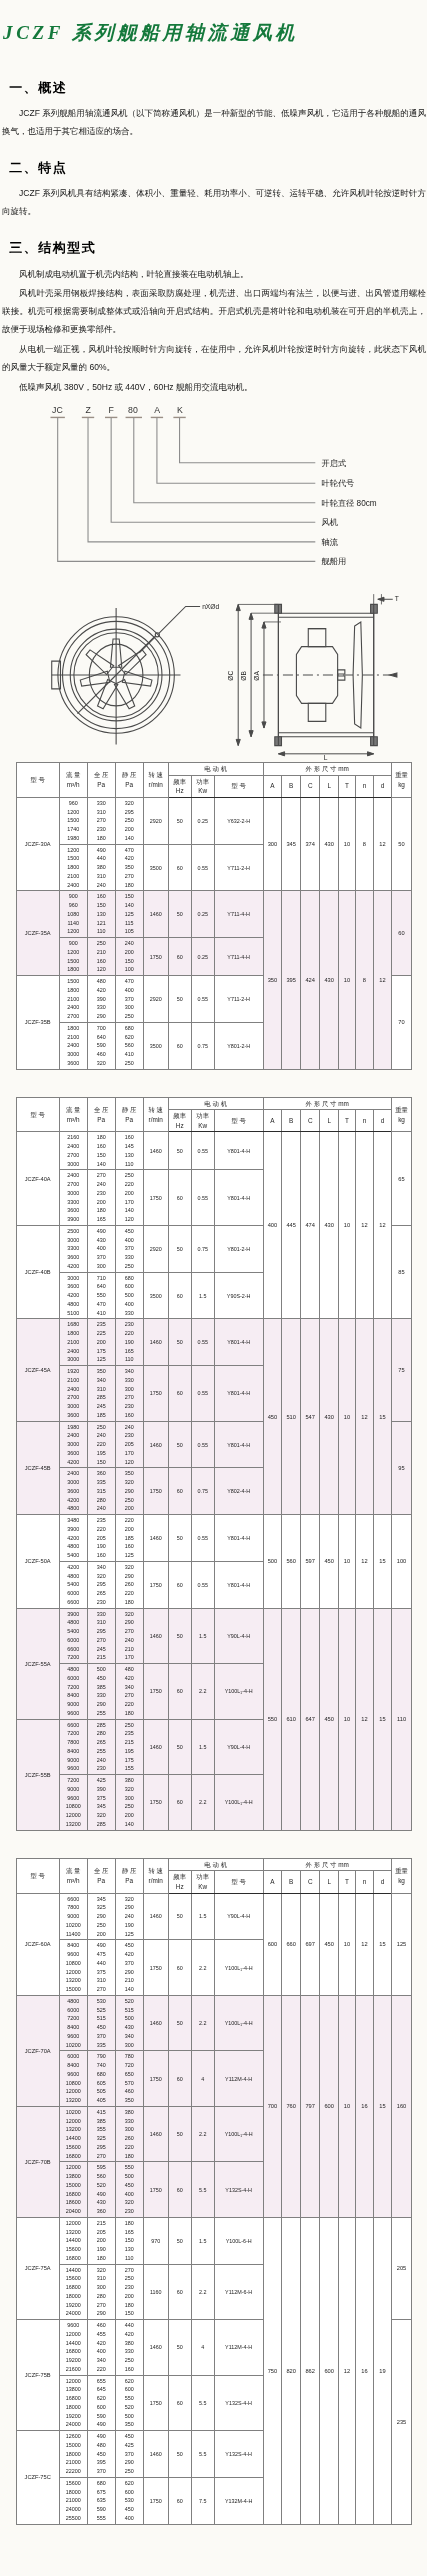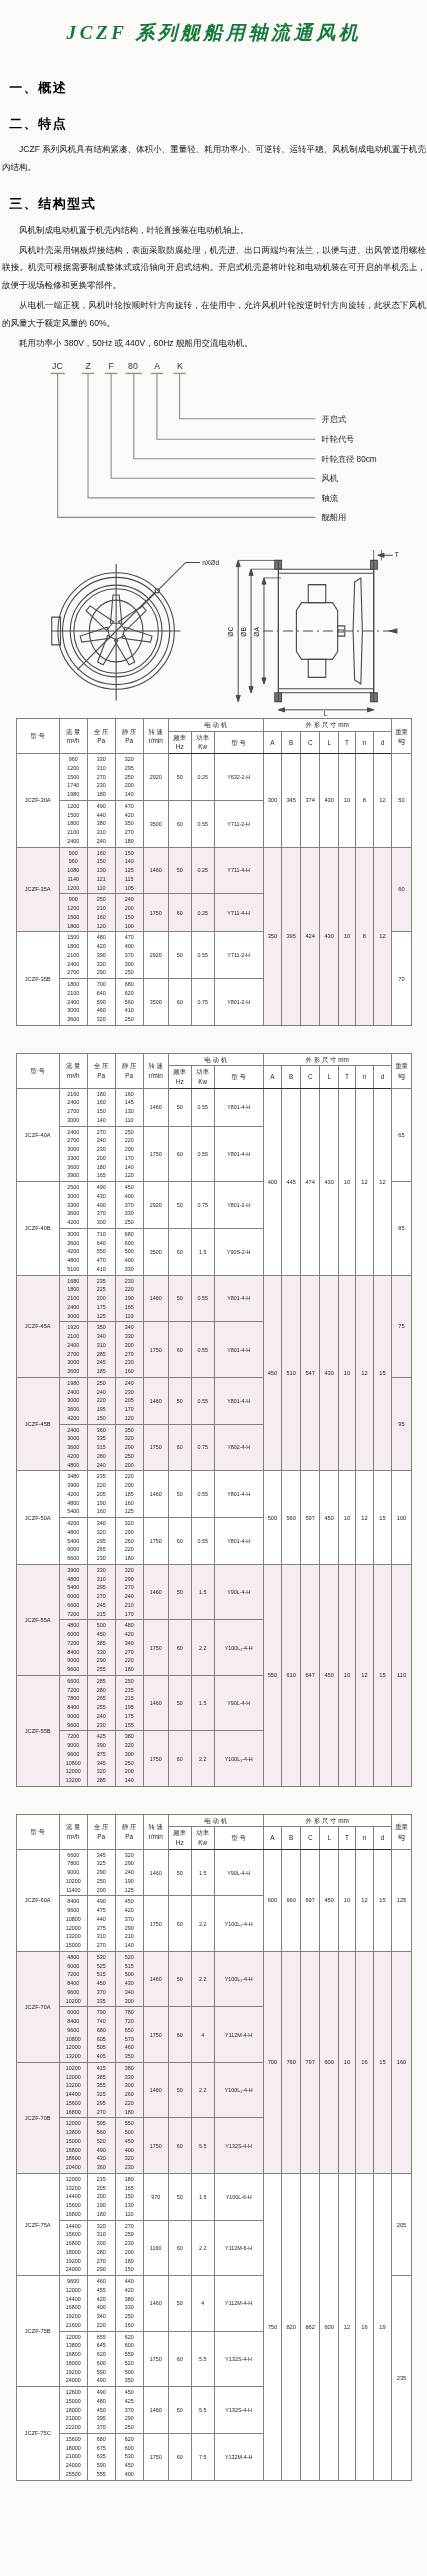--- a/index.html
+++ b/index.html
@@ -1,18 +1,18 @@
 <!DOCTYPE html>
 <html style="font-size:8.2px"><head>
 <meta charset="utf-8">
 <style>
   html,body{margin:0;padding:0;}
   body{width:428px;background:#fbfaf6;font-family:"Liberation Sans","DejaVu Sans",sans-serif;color:#161616;}
   .page{padding:7.2px 0 13.4px;}
-  h1.doc-title{text-align:center;font-family:"Liberation Serif","DejaVu Serif",serif;font-style:italic;font-weight:bold;color:#15793c;font-size:19px;letter-spacing:3.6px;margin:12.4px 3.1px 33px;}
+  h1.doc-title{text-align:left;font-family:"Liberation Serif","DejaVu Serif",serif;font-style:italic;font-weight:bold;color:#15793c;font-size:19px;letter-spacing:3.6px;margin:12.4px 3.1px 33px;}
   h2.sec{color:#000000;font-size:13px;margin:18.5px 9.3px 8.2px;letter-spacing:1.5px;font-weight:bold;}
   p.body{font-size:8.5px;line-height:2.1;margin:2.1px 2.1px;text-indent:2em;text-align:justify;font-weight:500;}
   .diagram-wrap{margin:5.2px 0 0;}
   svg text{font-family:"Liberation Sans","DejaVu Sans",sans-serif;}
   .code-letter{font-size:17px;fill:#333;}
   .code-label{font-size:16px;fill:#222;}
   .draw-label{font-size:13px;fill:#222;}
   .dim-label{font-size:13px;fill:#222;}
   line,polyline,circle,ellipse,rect,polygon,path{vector-effect:non-scaling-stroke;}
   table.spec{border-collapse:collapse;table-layout:fixed;width:393px;margin:0 auto 27px;background:#fff;border:1px solid #2b2b2b;}
@@ -26,29 +26,30 @@
   .spec td.dimcell,.spec td.wt{font-size:5.7px;background:#fff;}
 </style>
 </head>
 <body>
 
 <div class="page">
 
   <h1 class="doc-title">JCZF 系列舰船用轴流通风机</h1>
 
   <h2 class="sec">一、概述</h2>
+  <p class="body">JCZF 系列舰船用轴流通风机（以下简称通风机）是一种新型的节能、低噪声风机，它适用于各种舰船的通风换气，也适用于其它相适应的场合。</p>
 
   <h2 class="sec">二、特点</h2>
-  <p class="body">JCZF 系列风机具有结构紧凑、体积小、重量轻、耗用功率小、可逆转、运转平稳、风机制成电动机置于机壳内结构。</p>
+  <p class="body">JCZF 系列风机具有结构紧凑、体积小、重量轻、耗用功率小、可逆转、运转平稳、允许风机叶轮按逆时针方向旋转。</p>
 
   <h2 class="sec">三、结构型式</h2>
   <p class="body">风机制成电动机置于机壳内结构，叶轮直接装在电动机轴上。</p>
   <p class="body">风机叶壳采用钢板焊接结构，表面采取防腐处理，机壳进、出口两端均有法兰，以便与进、出风管道用螺栓联接。机壳可根据需要制成整体式或沿轴向开启式结构。开启式机壳是将叶轮和电动机装在可开启的半机壳上，故便于现场检修和更换零部件。</p>
   <p class="body">从电机一端正视，风机叶轮按顺时针方向旋转，在使用中，允许风机叶轮按逆时针方向旋转，此状态下风机的风量大于额定风量的 60%。</p>
-  <p class="body">耗用功率小 380V，50Hz 或 440V，60Hz 舰船用交流电动机。</p>
+  <p class="body">低噪声风机 380V，50Hz 或 440V，60Hz 舰船用交流电动机。</p>
 
 
   <div class="diagram-wrap">
     <svg width="428" height="181" viewBox="0 0 830 352">
       <g stroke="#9a8f86" stroke-width="1.4" fill="none">
         <line x1="97" y1="30" x2="125" y2="30"></line>
         <line x1="158" y1="30" x2="182" y2="30"></line>
         <line x1="203" y1="30" x2="227" y2="30"></line>
         <line x1="243" y1="30" x2="275" y2="30"></line>
         <line x1="292" y1="30" x2="316" y2="30"></line>

